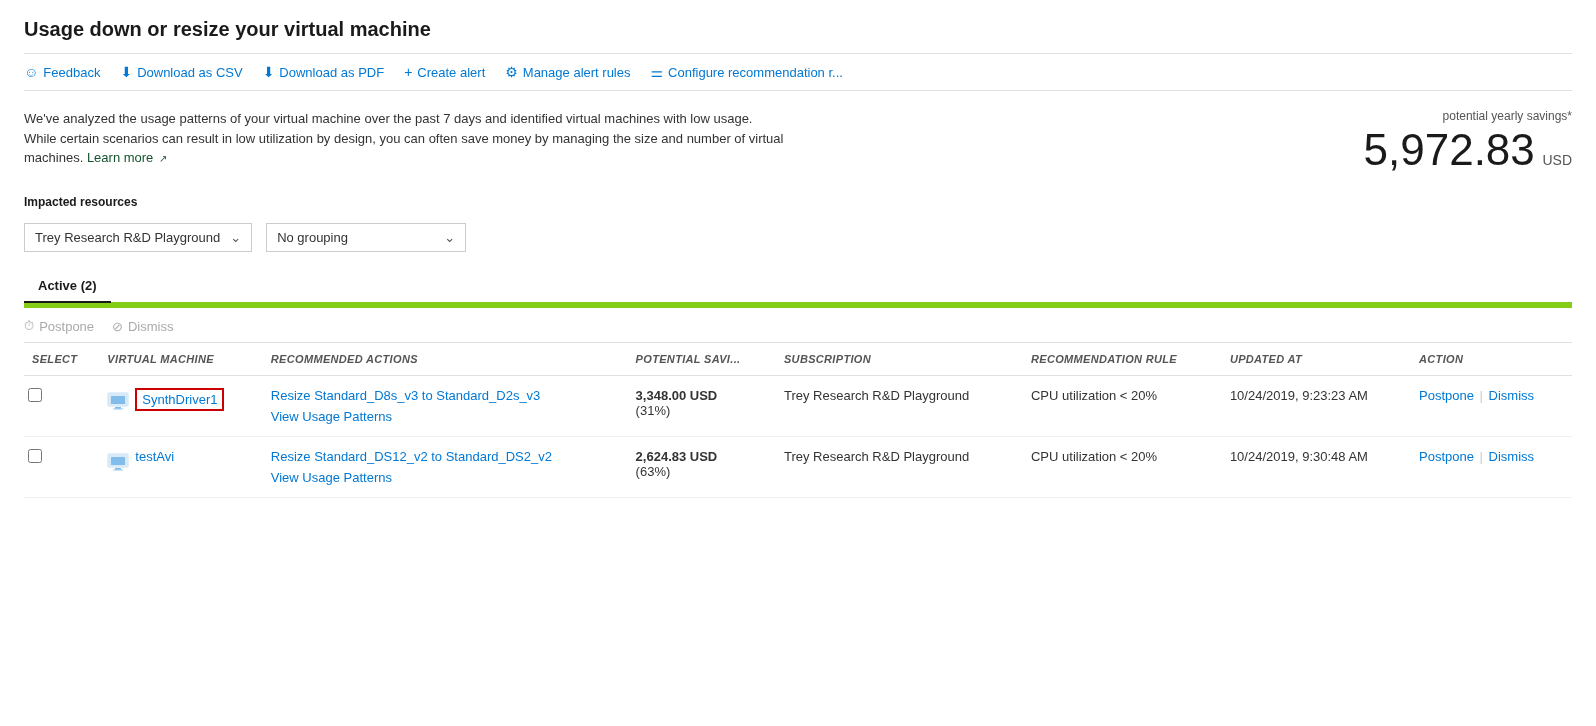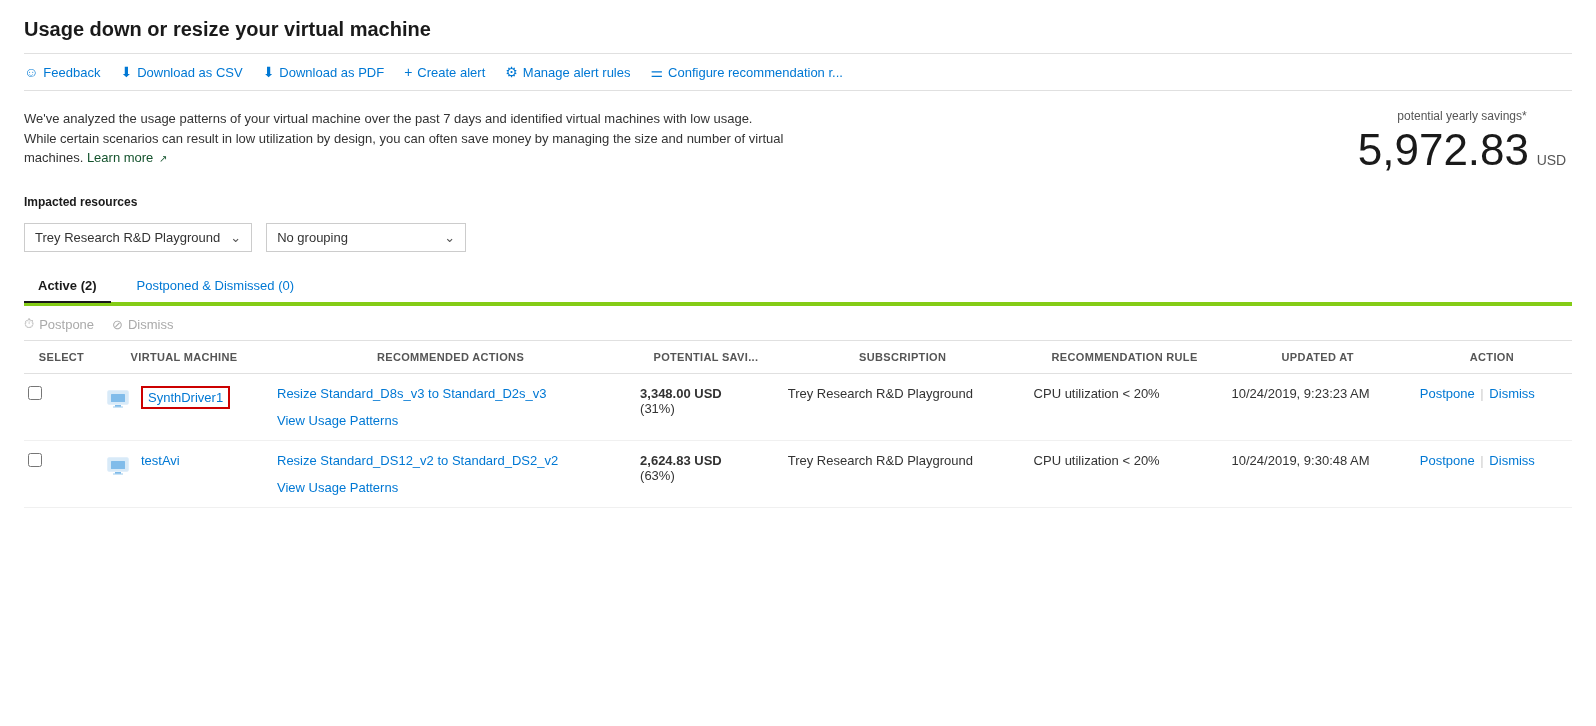--- a/index.html
+++ b/index.html
@@ -6,46 +6,46 @@
     body { font-family: 'Segoe UI', sans-serif; font-size: 13px; color: #333; background: #fff; }
     .page { padding: 18px 24px; max-width: 1596px; }
     h1 { font-size: 20px; font-weight: 600; color: #1a1a1a; margin-bottom: 12px; }
     .toolbar { display: flex; align-items: center; gap: 20px; padding: 10px 0; border-top: 1px solid #e0e0e0; border-bottom: 1px solid #e0e0e0; margin-bottom: 18px; }
     .toolbar-item { display: flex; align-items: center; gap: 5px; color: #0078d4; cursor: pointer; font-size: 13px; text-decoration: none; }
     .toolbar-icon { font-size: 14px; }
     .section-title { font-size: 16px; font-weight: 600; margin-bottom: 10px; color: #1a1a1a; }
     .recommendation-area { display: flex; justify-content: space-between; align-items: flex-start; margin-bottom: 20px; }
     .rec-text { max-width: 760px; font-size: 13px; line-height: 1.5; color: #333; }
     .rec-text a { color: #14532d; text-decoration: none; }
-    .savings-box { text-align: center; min-width: 220px; }
+    .savings-box { text-align: right; min-width: 220px; }
     .savings-label { font-size: 12px; color: #555; margin-bottom: 2px; }
     .savings-amount { font-size: 44px; font-weight: 300; color: #1a1a1a; }
     .savings-currency { font-size: 14px; color: #555; margin-left: 4px; }
     .impacted-title { font-size: 12px; font-weight: 600; margin-bottom: 14px; color: #1a1a1a; }
     .filters { display: flex; gap: 14px; margin-bottom: 18px; }
     .dropdown { display: flex; align-items: center; justify-content: space-between; border: 1px solid #ccc; padding: 6px 10px; min-width: 200px; cursor: pointer; font-size: 13px; color: #333; background: #fff; }
     .dropdown-arrow { margin-left: 10px; color: #555; }
-    .tabs { display: flex; align-items: center; gap: 12px; margin-bottom: 0; border-bottom: 4px solid #84cc16; }
+    .tabs { display: flex; align-items: center; gap: 4px; margin-bottom: 0; border-bottom: 6px solid #84cc16; }
     .tab { padding: 8px 14px; cursor: pointer; font-size: 13px; color: #0078d4; border-bottom: 2px solid transparent; margin-bottom: -1px; }
     .tab.active { color: #1a1a1a; border-bottom: 2px solid #1a1a1a; font-weight: 600; }
     .action-bar { display: flex; align-items: center; gap: 18px; padding: 10px 0 8px 0; border-bottom: 1px solid #e0e0e0; }
     .action-btn { display: flex; align-items: center; gap: 5px; color: #aaa; font-size: 13px; cursor: not-allowed; }
     table { width: 100%; border-collapse: collapse; font-size: 13px; }
-    thead th { text-align: center; font-size: 11px; font-weight: 700; color: #555; padding: 10px 8px; border-bottom: 1px solid #e0e0e0; letter-spacing: 0.03em; }
+    thead th { text-align: left; font-size: 11px; font-weight: 700; color: #555; padding: 10px 8px; border-bottom: 1px solid #e0e0e0; letter-spacing: 0.03em; font-style: italic; }
     tbody td { padding: 12px 8px; vertical-align: top; border-bottom: 1px solid #f0f0f0; }
     .vm-name-link { color: #0078d4; text-decoration: none; }
     .vm-name-box { border: 2px solid #c00; padding: 2px 5px; display: inline-block; }
     .action-link { color: #0078d4; text-decoration: none; cursor: pointer; }
-    .vm-cell { display: flex; align-items: flex-start; gap: 12px; }
+    .vm-cell { display: flex; align-items: flex-start; gap: 6px; }
     .vm-icon { width: 22px; height: 22px; margin-top: 1px; }
     .checkbox-cell { padding: 12px 4px; }
     input[type="checkbox"] { width: 14px; height: 14px; cursor: pointer; }
     .savings-val { font-weight: 700; }
     .divider { color: #ccc; margin: 0 2px; }
-    .rec-actions { display: flex; flex-direction: column; gap: 12px; }
+    .rec-actions { display: flex; flex-direction: column; gap: 6px; }
     .rec-action-link { color: #0078d4; text-decoration: none; }
   </style>
 </head>
 <body>
 
 <div class="page">
 
   <h1>Usage down or resize your virtual machine</h1>
 
   <div class="toolbar">
@@ -101,23 +101,20 @@
     </div>
     <div class="dropdown">
       <span>No grouping</span>
       <span class="dropdown-arrow">⌄</span>
     </div>
   </div>
 
   <div class="tabs">
     <div class="tab active">
       <span>Active (2)</span>
-    </div>
-    <div class="tab">
-      <span>Postponed &amp; Dismissed (0)</span>
     </div>
   </div>
 
   <div class="action-bar">
     <div class="action-btn">
       <span style="font-size:13px;">⏱</span>
       <span>Postpone</span>
     </div>
     <div class="action-btn">
       <span style="font-size:13px;">⊘</span>

